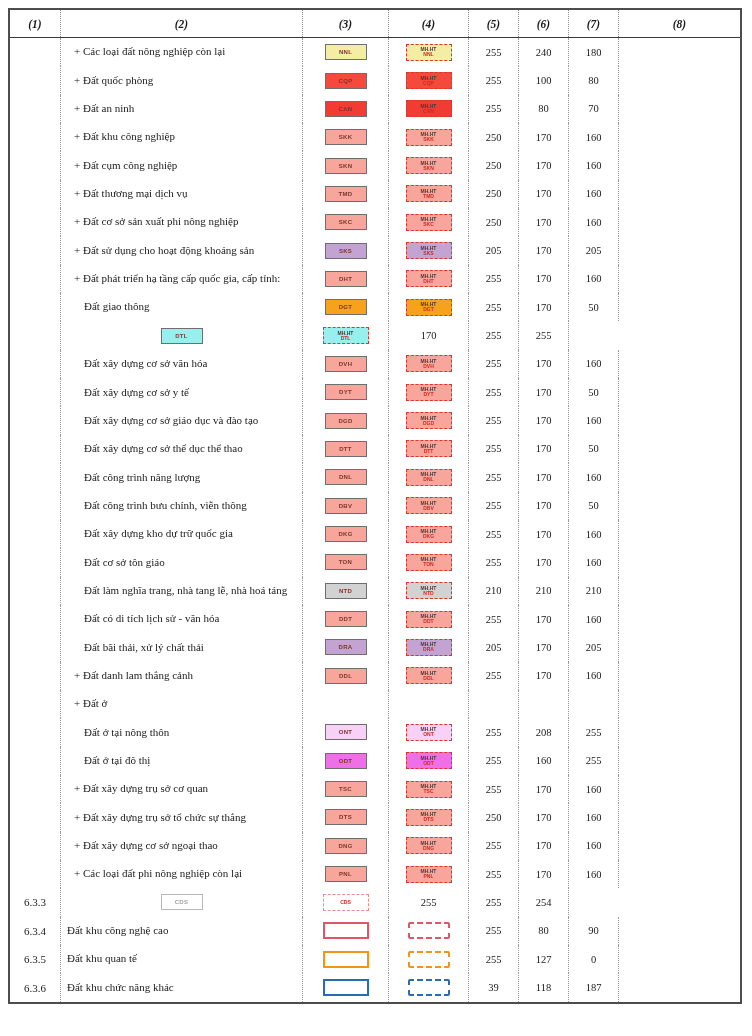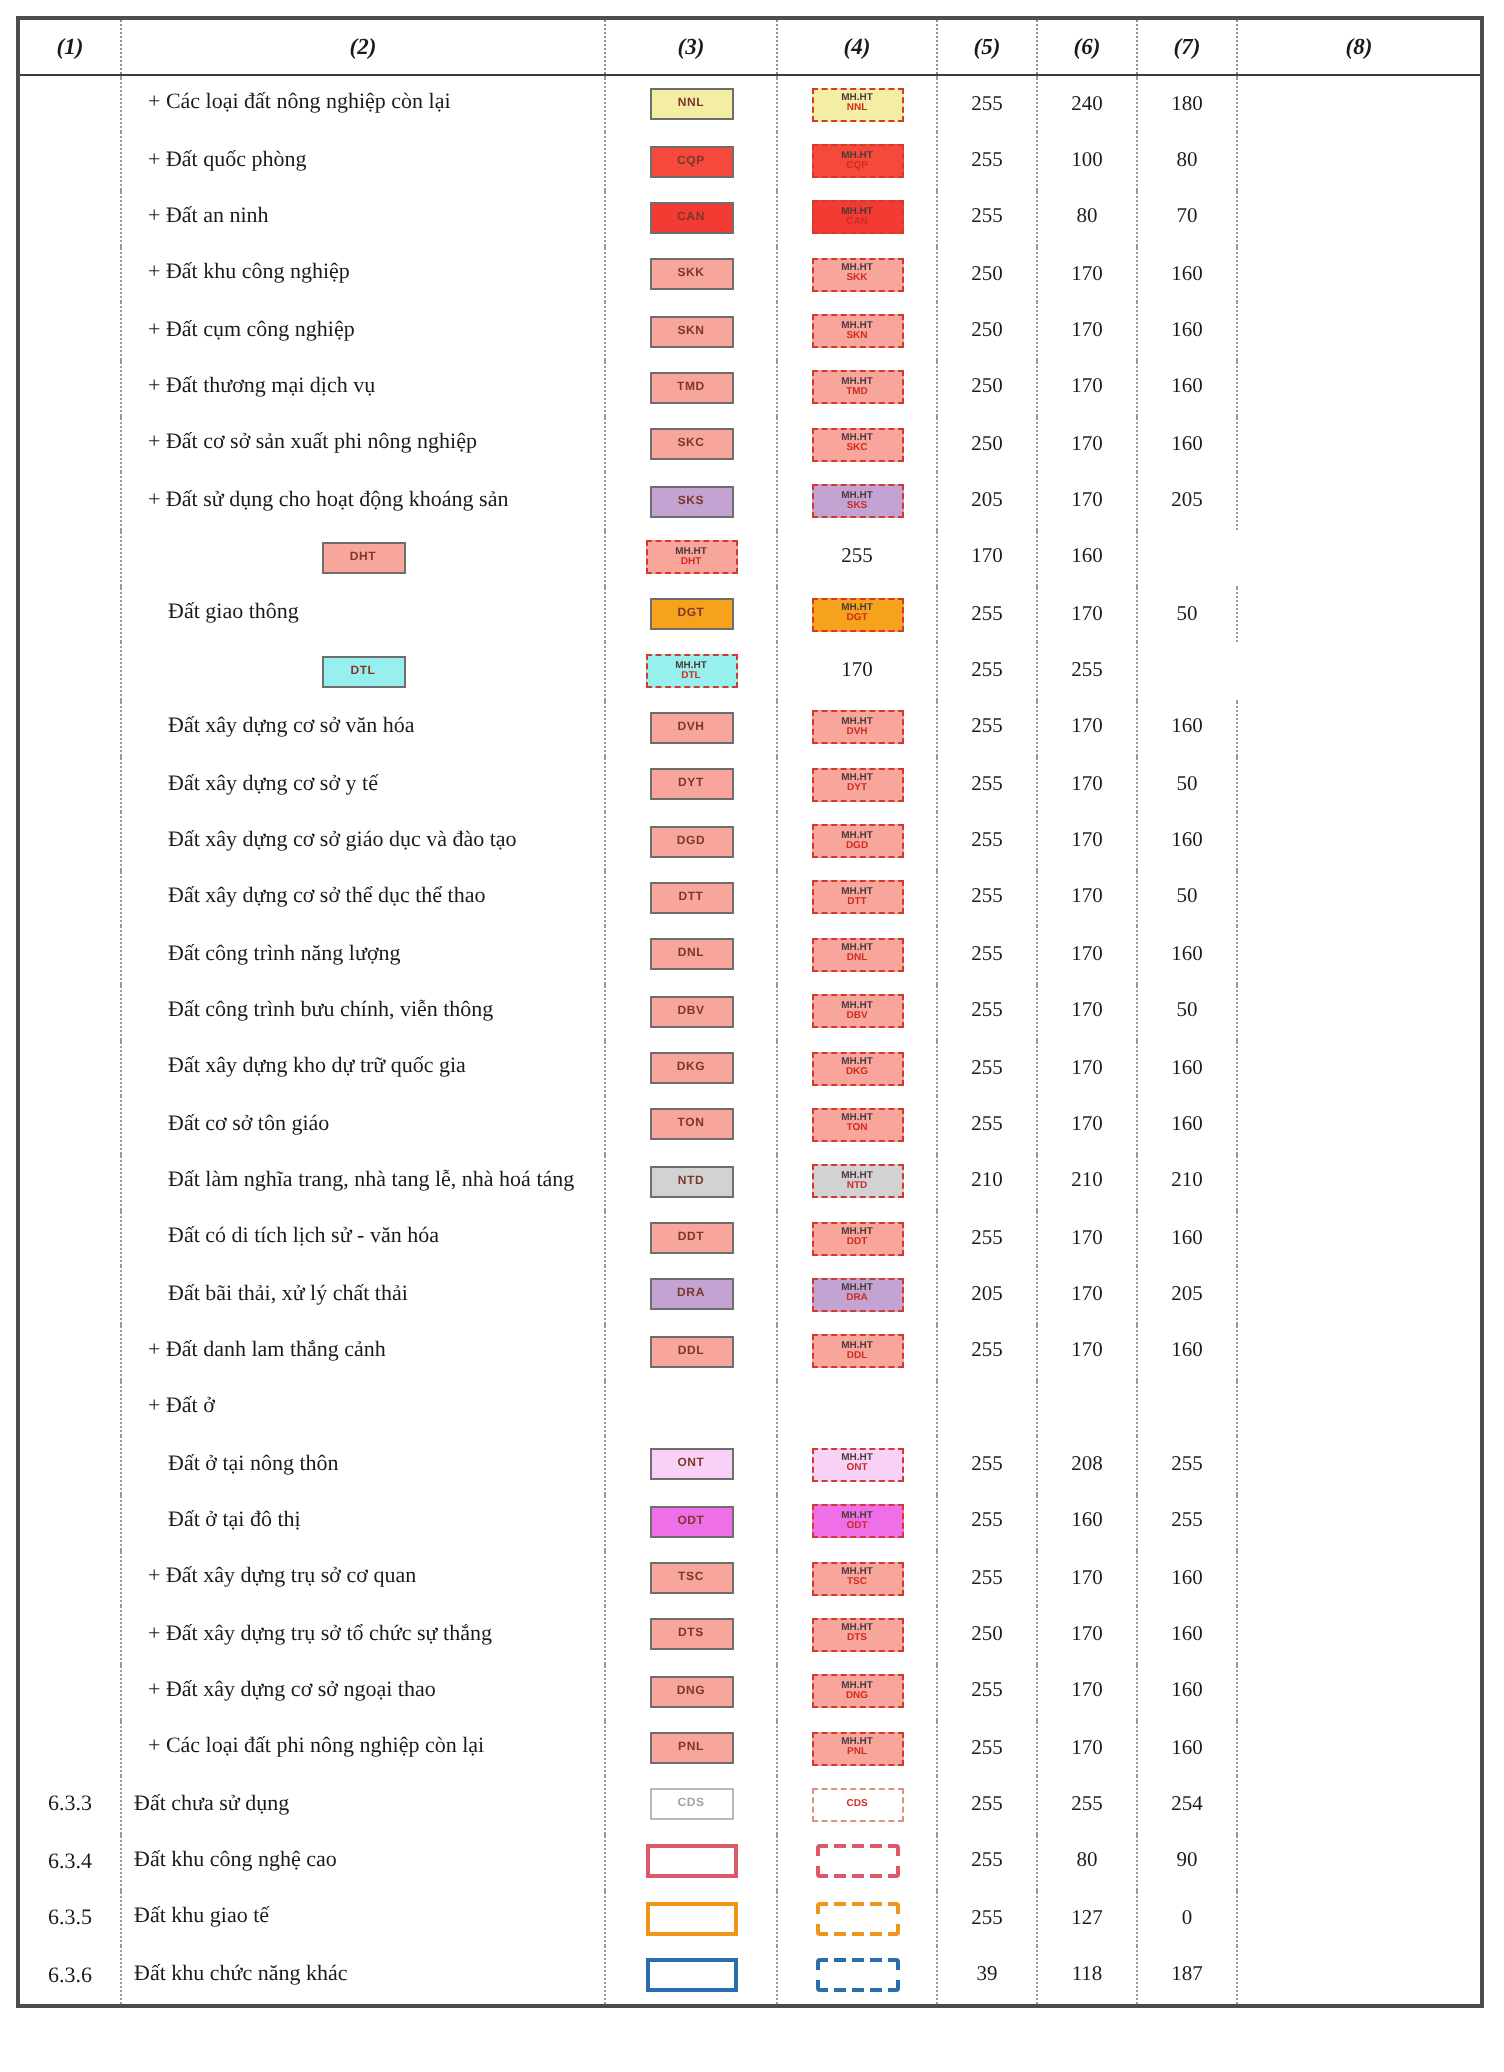--- a/index.html
+++ b/index.html
@@ -210,20 +210,23 @@
             <div class="l2" style="color: rgb(206, 43, 34);">SKS</div>
           </div>
         </div>
         <div class="c c5">205</div>
         <div class="c c6">170</div>
         <div class="c c7">205</div>
         <div class="c c8"></div>
       </div>
       <div class="row">
         <div class="c c1"></div>
+        <div class="c c2">
+          <div class="nm ind-plus">+ Đất phát triển hạ tầng cấp quốc gia, cấp tỉnh:</div>
+        </div>
         <div class="c c3">
           <div class="sw solid" style="background: rgb(248, 165, 156); border-color: rgb(110, 110, 110); color: rgb(124, 54, 44);">DHT</div>
         </div>
         <div class="c c4">
           <div class="sw dashv" style="background: rgb(248, 165, 156); border-color: rgb(210, 58, 46);">
             <div class="l1" style="color: rgb(74, 58, 58);">MH.HT</div>
             <div class="l2" style="color: rgb(206, 43, 34);">DHT</div>
           </div>
         </div>
         <div class="c c5">255</div>
@@ -615,23 +618,20 @@
             <div class="l2" style="color: rgb(206, 43, 34);">PNL</div>
           </div>
         </div>
         <div class="c c5">255</div>
         <div class="c c6">170</div>
         <div class="c c7">160</div>
         <div class="c c8"></div>
       </div>
       <div class="row">
         <div class="c c1">6.3.3</div>
-        <div class="c c2">
-          <div class="nm ind-section">Đất chưa sử dụng</div>
-        </div>
         <div class="c c3">
           <div class="sw solid" style="background: rgb(255, 255, 255); border-color: rgb(184, 184, 184); color: rgb(163, 163, 163);">CDS</div>
         </div>
         <div class="c c4">
           <div class="sw dashv" style="background: rgb(255, 255, 255); border-color: rgb(223, 144, 135);">
             <div class="l2" style="color: rgb(206, 43, 34);">CDS</div>
           </div>
         </div>
         <div class="c c5">255</div>
         <div class="c c6">255</div>
@@ -650,21 +650,21 @@
           <div class="osw dash-o" style="color: rgb(219, 88, 104);"></div>
         </div>
         <div class="c c5">255</div>
         <div class="c c6">80</div>
         <div class="c c7">90</div>
         <div class="c c8"></div>
       </div>
       <div class="row">
         <div class="c c1">6.3.5</div>
         <div class="c c2">
-          <div class="nm ind-section">Đất khu giao tế</div>
+          <div class="nm ind-section">Đất khu quan tế</div>
         </div>
         <div class="c c3">
           <div class="osw solid-o" style="color: rgb(240, 148, 26);"></div>
         </div>
         <div class="c c4">
           <div class="osw dash-o" style="color: rgb(240, 148, 26);"></div>
         </div>
         <div class="c c5">255</div>
         <div class="c c6">127</div>
         <div class="c c7">0</div>

